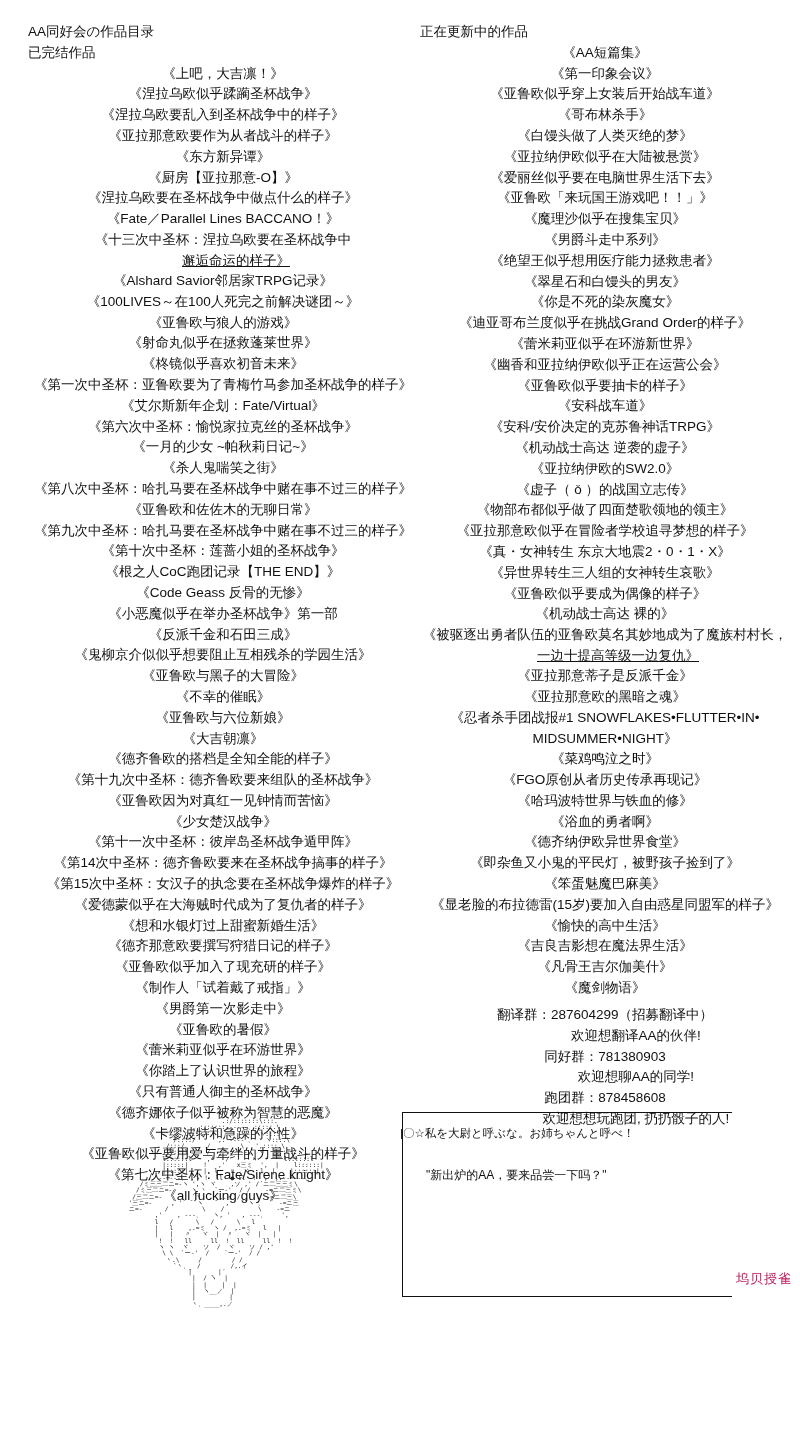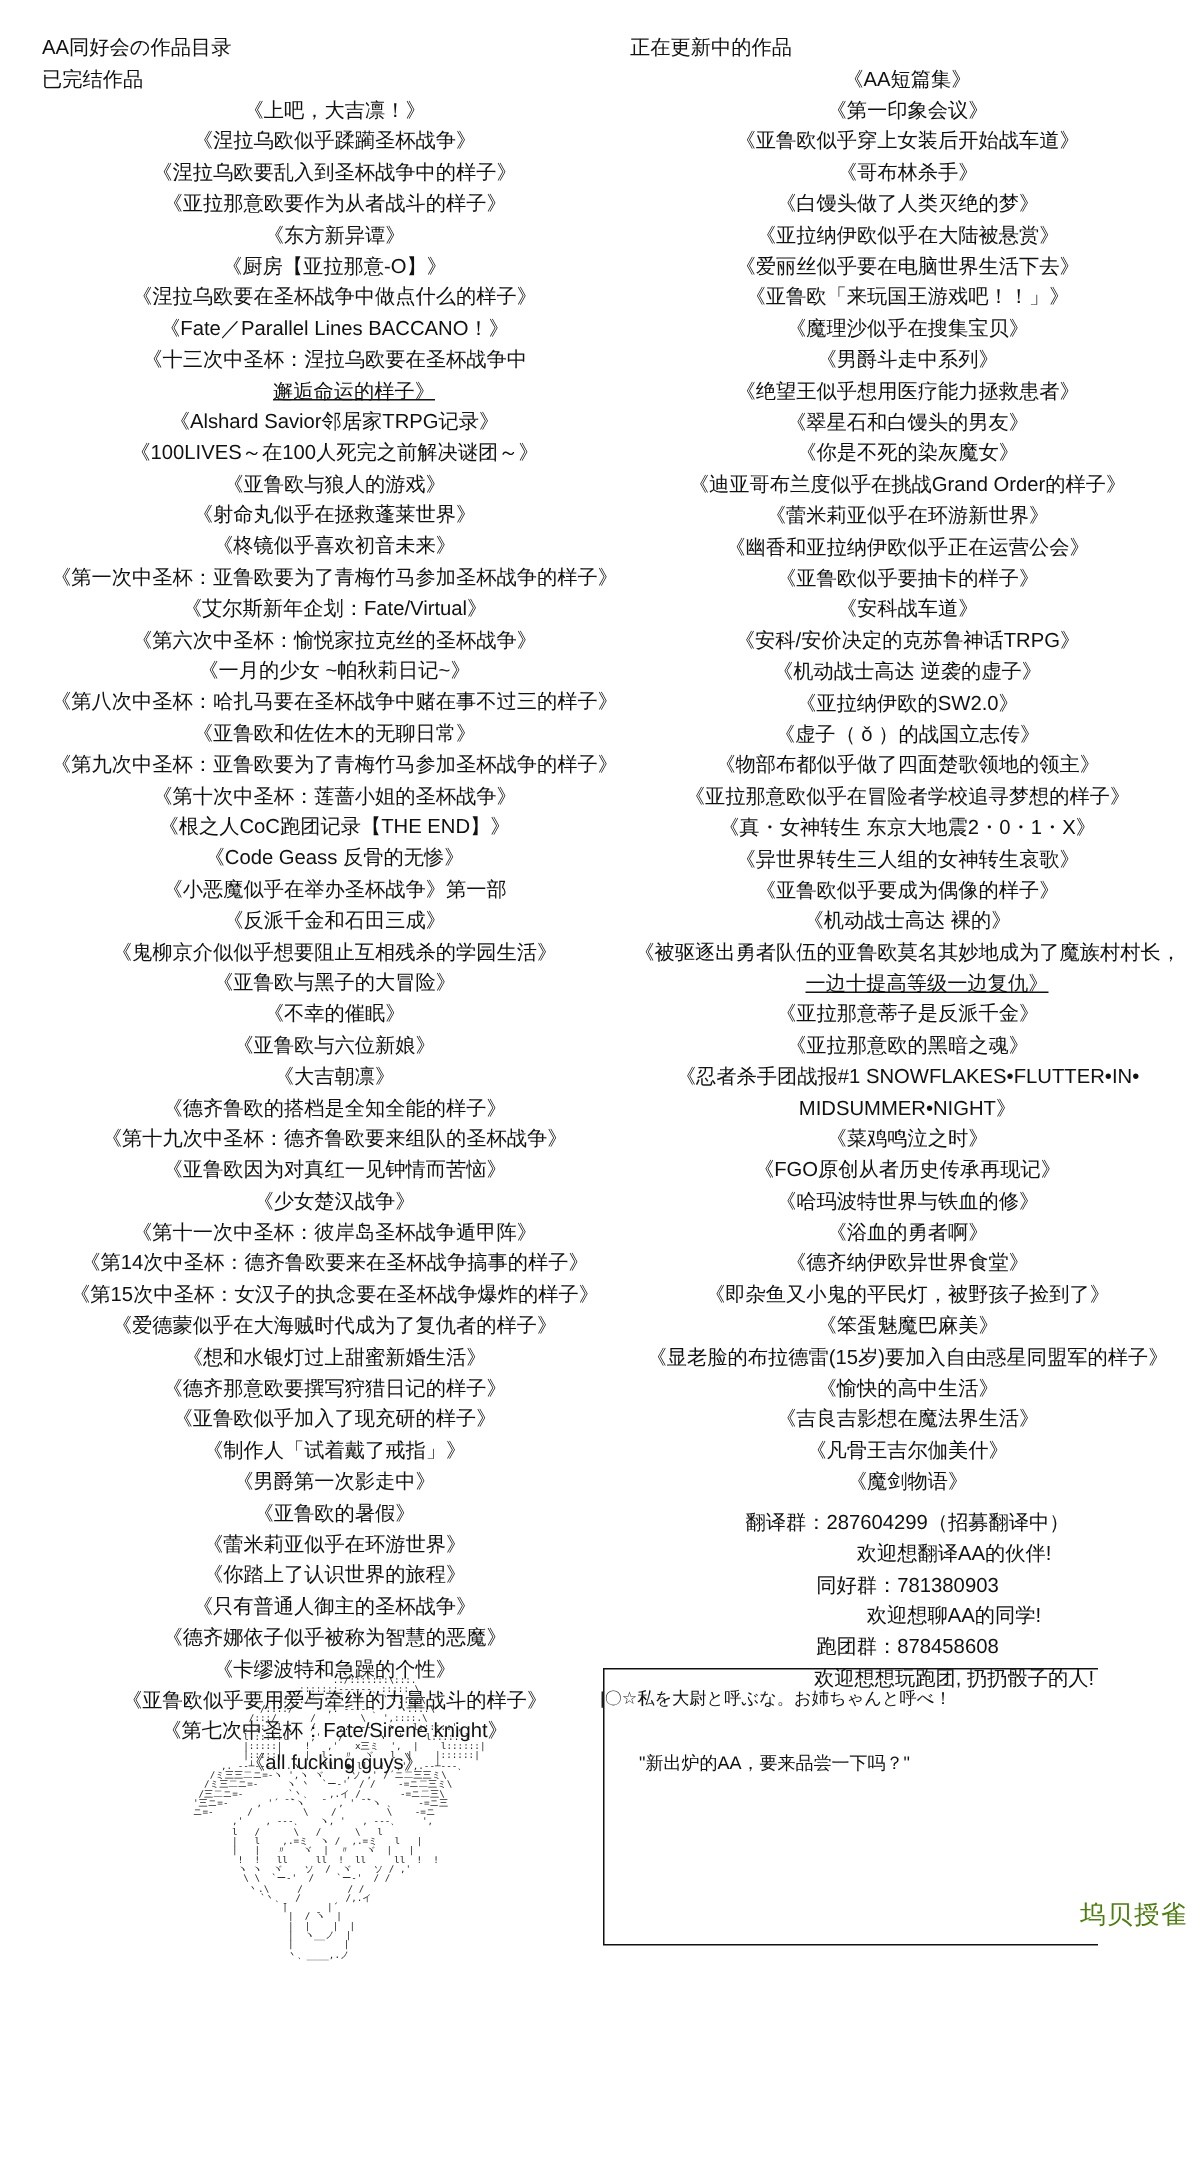--- a/index.html
+++ b/index.html
@@ -58,21 +58,21 @@
     background:#111;
   }
   .bubble-top{
     position:absolute;left:402px;top:1112px;width:330px;height:1px;background:#111;
   }
   .bubble-bot{
     position:absolute;left:402px;top:1296px;width:330px;height:1px;background:#111;
   }
   .watermark{
     position:absolute;right:8px;bottom:8px;
-    font-size:17px;color:#4d7c0f;
+    font-size:13px;color:#be185d;
     letter-spacing:1px;
   }
 </style>
 </head>
 <body>
 
 <div class="page">
 
   <div class="col col-left">
     <div class="heading">AA同好会の作品目录</div>
@@ -92,23 +92,24 @@
         </li>
         <li>《Alshard Savior邻居家TRPG记录》</li>
         <li>《100LIVES～在100人死完之前解决谜团～》</li>
         <li>《亚鲁欧与狼人的游戏》</li>
         <li>《射命丸似乎在拯救蓬莱世界》</li>
         <li>《柊镜似乎喜欢初音未来》</li>
         <li>《第一次中圣杯：亚鲁欧要为了青梅竹马参加圣杯战争的样子》</li>
         <li>《艾尔斯新年企划：Fate/Virtual》</li>
         <li>《第六次中圣杯：愉悦家拉克丝的圣杯战争》</li>
         <li>《一月的少女 ~帕秋莉日记~》</li>
+        <li>《杀人鬼喘笑之街》</li>
         <li>《第八次中圣杯：哈扎马要在圣杯战争中赌在事不过三的样子》</li>
         <li>《亚鲁欧和佐佐木的无聊日常》</li>
-        <li>《第九次中圣杯：亚鲁欧要为了青梅竹马参加圣杯战争的样子》</li>
+        <li>《第九次中圣杯：哈扎马要在圣杯战争中赌在事不过三的样子》</li>
         <li>《第十次中圣杯：莲蔷小姐的圣杯战争》</li>
         <li>《根之人CoC跑团记录【THE END】》</li>
         <li>《Code Geass 反骨的无惨》</li>
         <li>《小恶魔似乎在举办圣杯战争》第一部</li>
         <li>《反派千金和石田三成》</li>
         <li>《鬼柳京介似似乎想要阻止互相残杀的学园生活》</li>
         <li>《亚鲁欧与黑子的大冒险》</li>
         <li>《不幸的催眠》</li>
         <li>《亚鲁欧与六位新娘》</li>
         <li>《大吉朝凛》</li>

